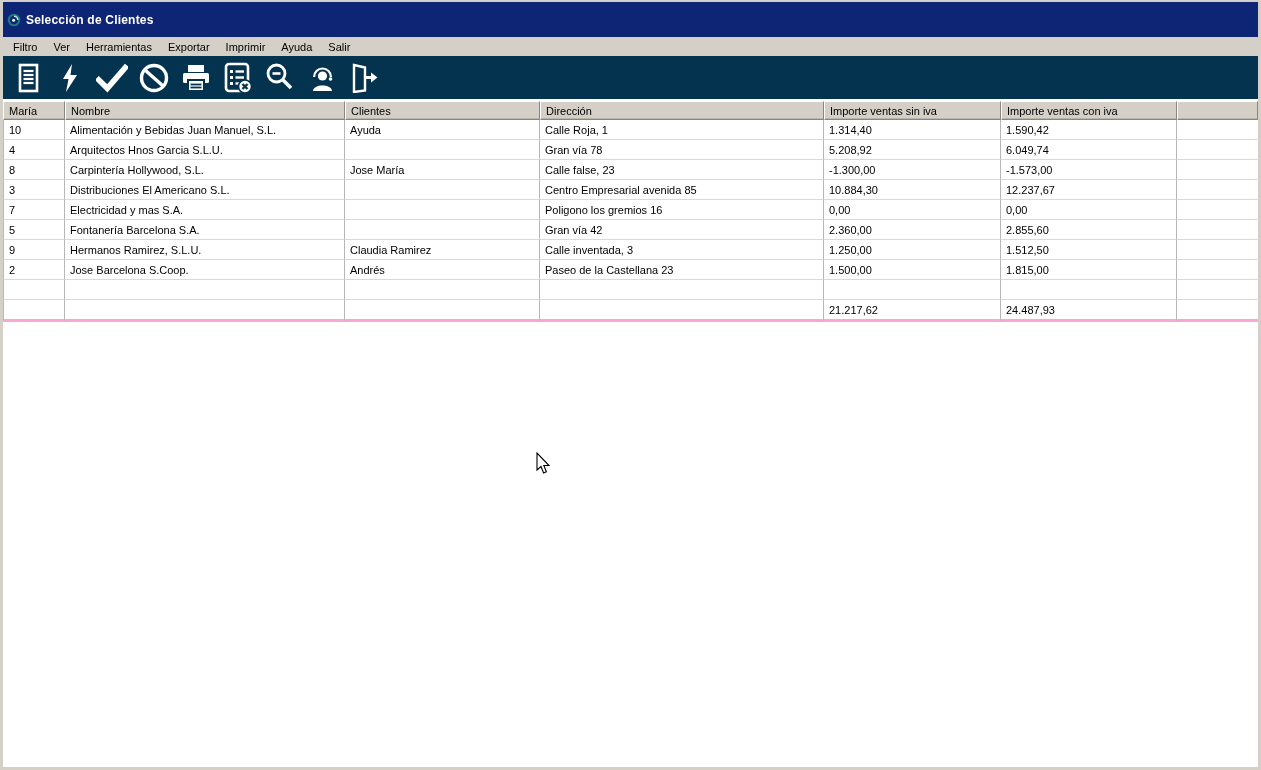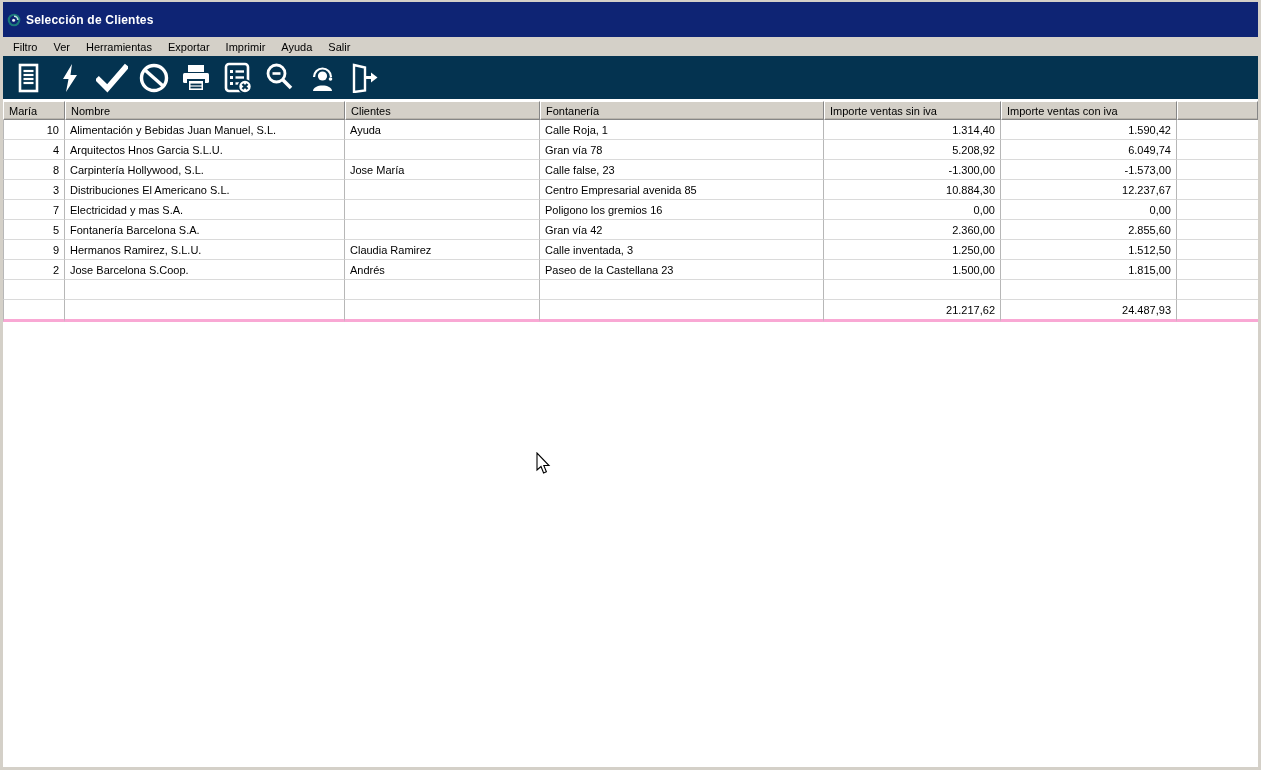--- a/index.html
+++ b/index.html
@@ -74,21 +74,21 @@
   table.grid td {
     height:19px;
     padding:0 5px;
     border-right:1px solid #b7b7b7;
     border-bottom:1px solid #dadada;
     white-space:nowrap; overflow:hidden;
     background:#ffffff;
   }
   table.grid td.first { border-left:1px solid #b7b7b7; }
   table.grid td.spare { border-right:none; }
-  td.num, th.num { text-align:right; }
+  td.num, th.num { text-align:left; }
   tr.total-row td { border-bottom:3px solid #f9a8d4; }
   
   .cursor { position:absolute; left:536px; top:452px; pointer-events:none; }
 </style>
 </head>
 <body>
 
 <div class="window">
 
   <div class="titlebar">
@@ -194,21 +194,21 @@
         <col style="width:284px">
           <col style="width:177px">
           <col style="width:176px">
           <col style="width:81px">
       </colgroup>
       <thead>
         <tr>
           <th>María</th>
           <th>Nombre</th>
           <th>Clientes</th>
-          <th>Fontanería</th>
+          <th>Dirección</th>
           <th>Importe ventas sin iva</th>
           <th>Importe ventas con iva</th>
           <th></th>
         </tr>
       </thead>
       <tbody>
         <tr>
             <td class="num first">10</td>
             <td>Alimentación y Bebidas Juan Manuel, S.L.</td>
             <td>Ayuda</td>

